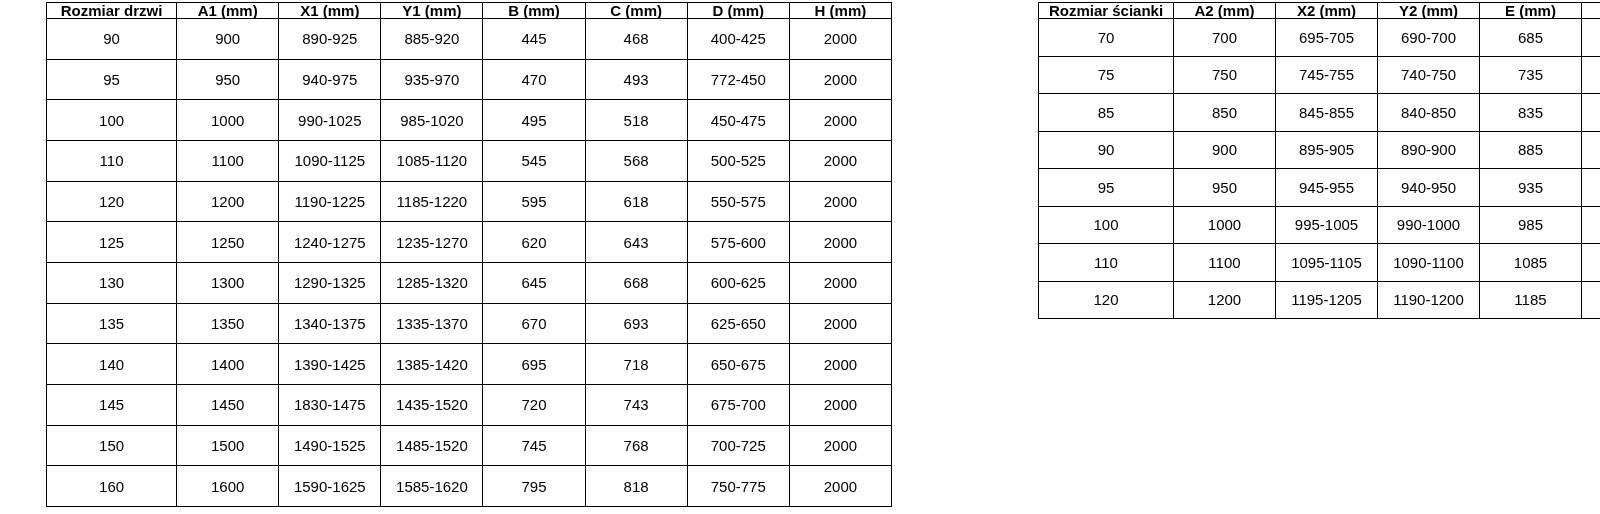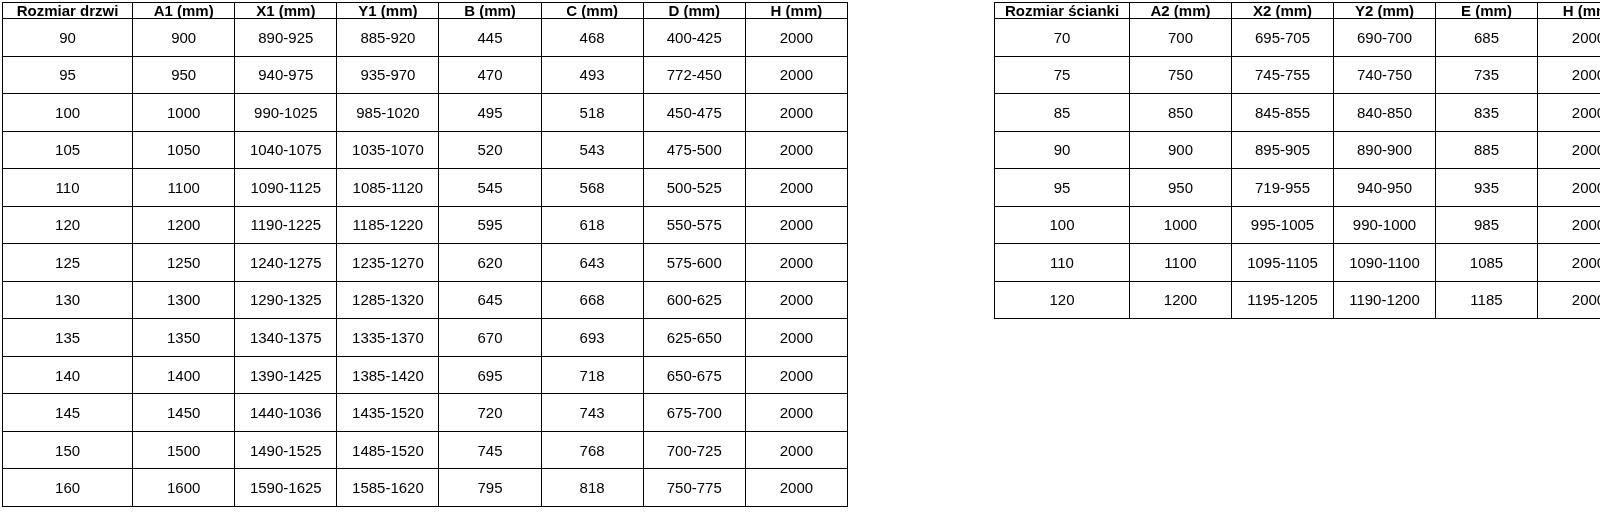--- a/index.html
+++ b/index.html
@@ -10,20 +10,21 @@
     height: 514px;
     font-family: "Liberation Sans", sans-serif;
     color: #000000;
     overflow: hidden;
   }
   .canvas {
     position: relative;
     width: 1284px;
     height: 514px;
     background: #ffffff;
+    margin-left: 44px;
   }
   table.spec-table {
     position: absolute;
     border-collapse: collapse;
     table-layout: fixed;
     background: #ffffff;
   }
   table.spec-table th,
   table.spec-table td {
     border: 1px solid #000000;
@@ -104,30 +105,20 @@
           <td>100</td>
           <td>1000</td>
           <td>990-1025</td>
           <td>985-1020</td>
           <td>495</td>
           <td>518</td>
           <td>450-475</td>
           <td>2000</td>
         </tr>
         <tr>
-          <td>105</td>
-          <td>1050</td>
-          <td>1040-1075</td>
-          <td>1035-1070</td>
-          <td>520</td>
-          <td>543</td>
-          <td>475-500</td>
-          <td>2000</td>
-        </tr>
-        <tr>
           <td>110</td>
           <td>1100</td>
           <td>1090-1125</td>
           <td>1085-1120</td>
           <td>545</td>
           <td>568</td>
           <td>500-525</td>
           <td>2000</td>
         </tr>
         <tr>
@@ -176,21 +167,21 @@
           <td>1390-1425</td>
           <td>1385-1420</td>
           <td>695</td>
           <td>718</td>
           <td>650-675</td>
           <td>2000</td>
         </tr>
         <tr>
           <td>145</td>
           <td>1450</td>
-          <td>1440-1036</td>
+          <td>1830-1475</td>
           <td>1435-1520</td>
           <td>720</td>
           <td>743</td>
           <td>675-700</td>
           <td>2000</td>
         </tr>
         <tr>
           <td>150</td>
           <td>1500</td>
           <td>1490-1525</td>
@@ -260,21 +251,21 @@
           <td>90</td>
           <td>900</td>
           <td>895-905</td>
           <td>890-900</td>
           <td>885</td>
           <td>2000</td>
         </tr>
         <tr>
           <td>95</td>
           <td>950</td>
-          <td>719-955</td>
+          <td>945-955</td>
           <td>940-950</td>
           <td>935</td>
           <td>2000</td>
         </tr>
         <tr>
           <td>100</td>
           <td>1000</td>
           <td>995-1005</td>
           <td>990-1000</td>
           <td>985</td>

